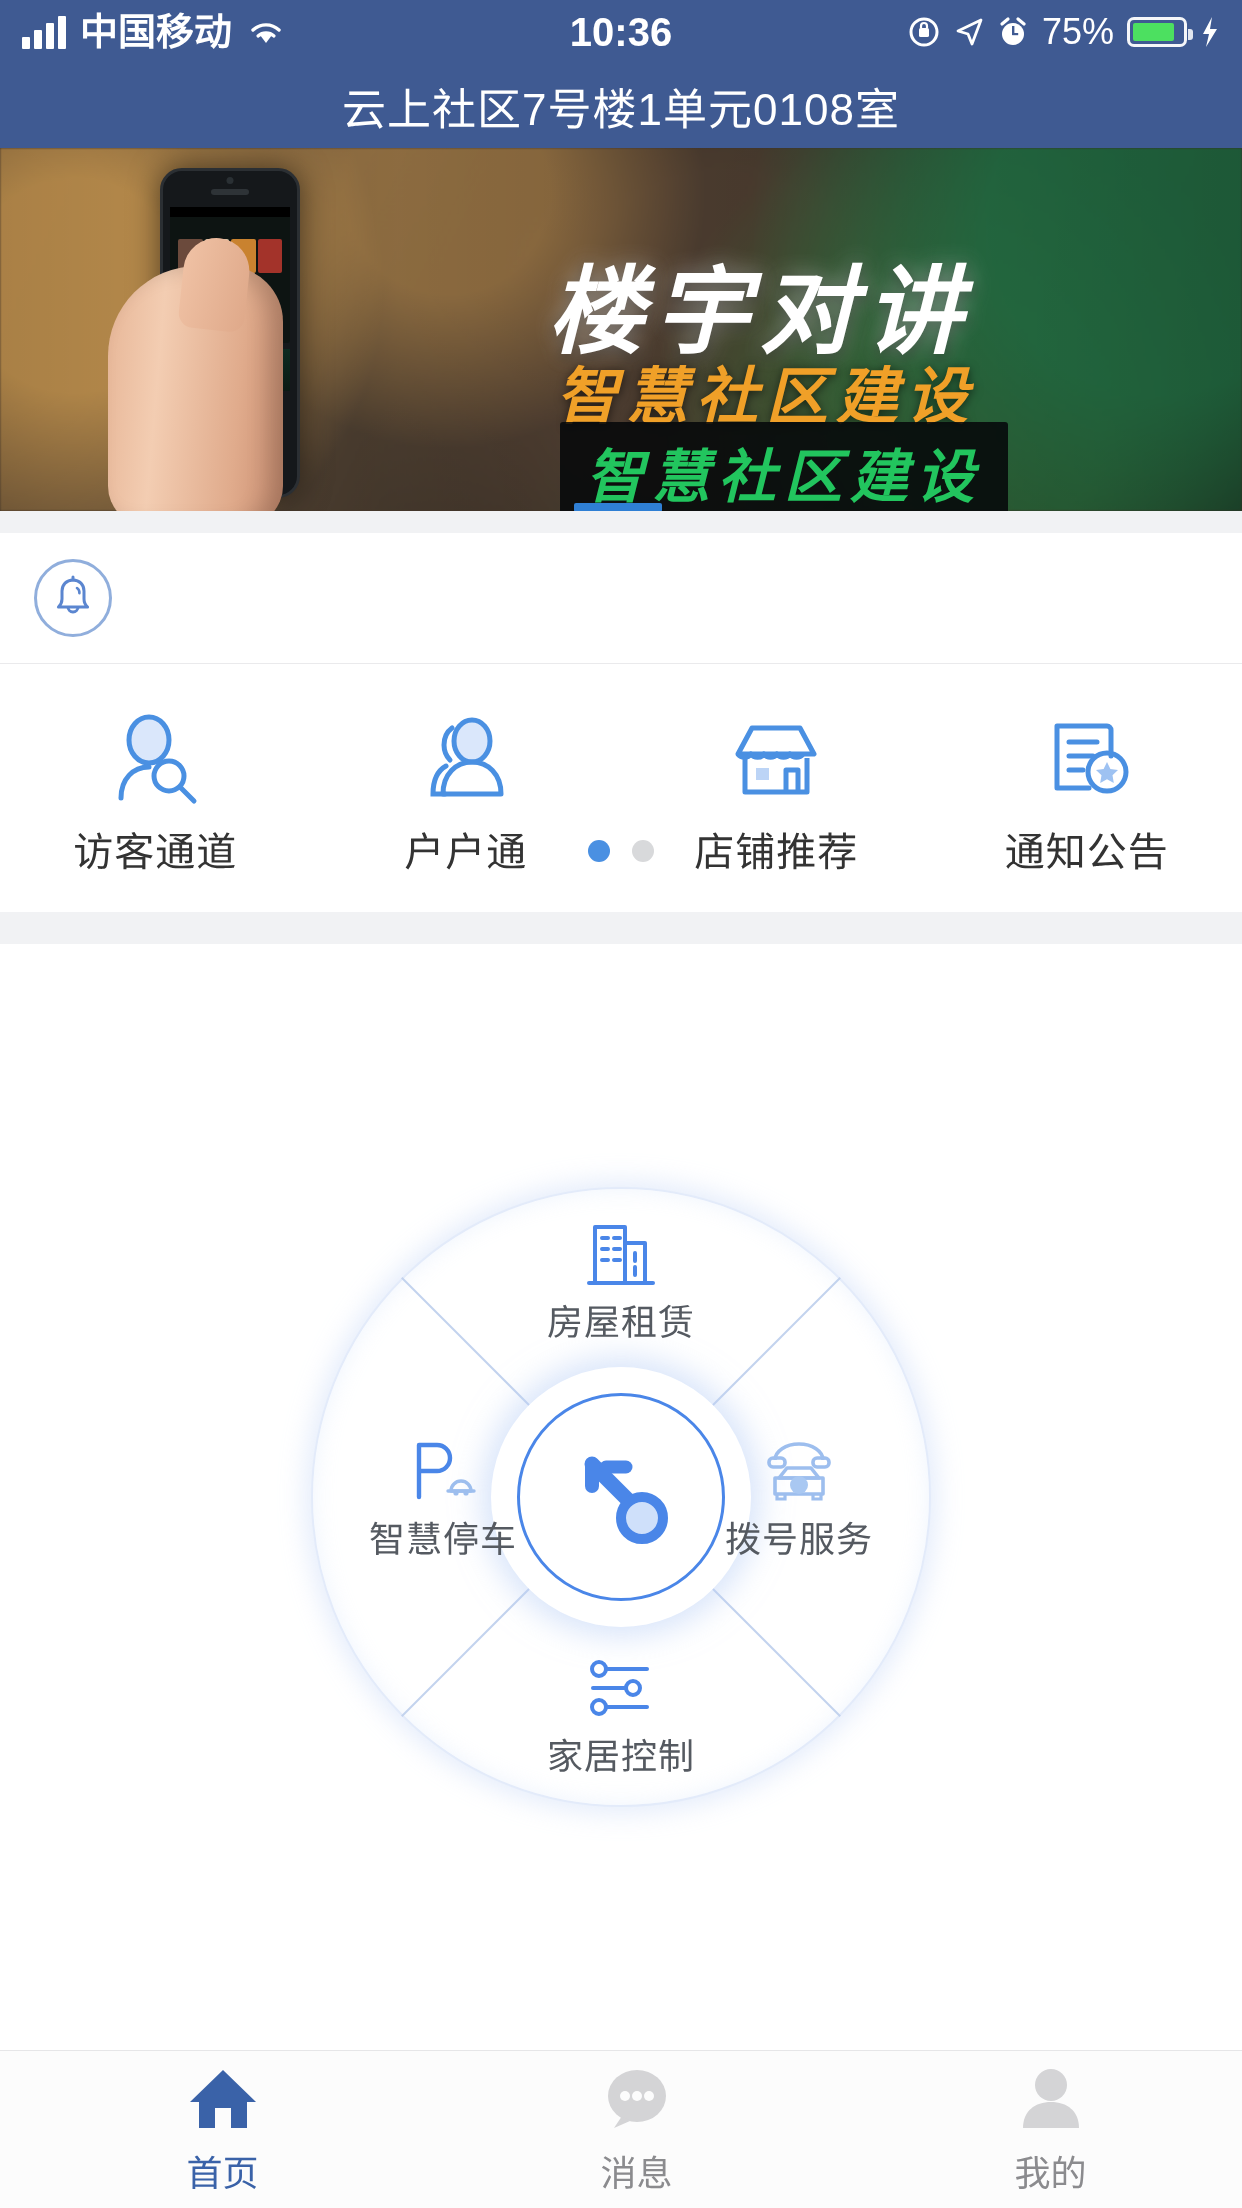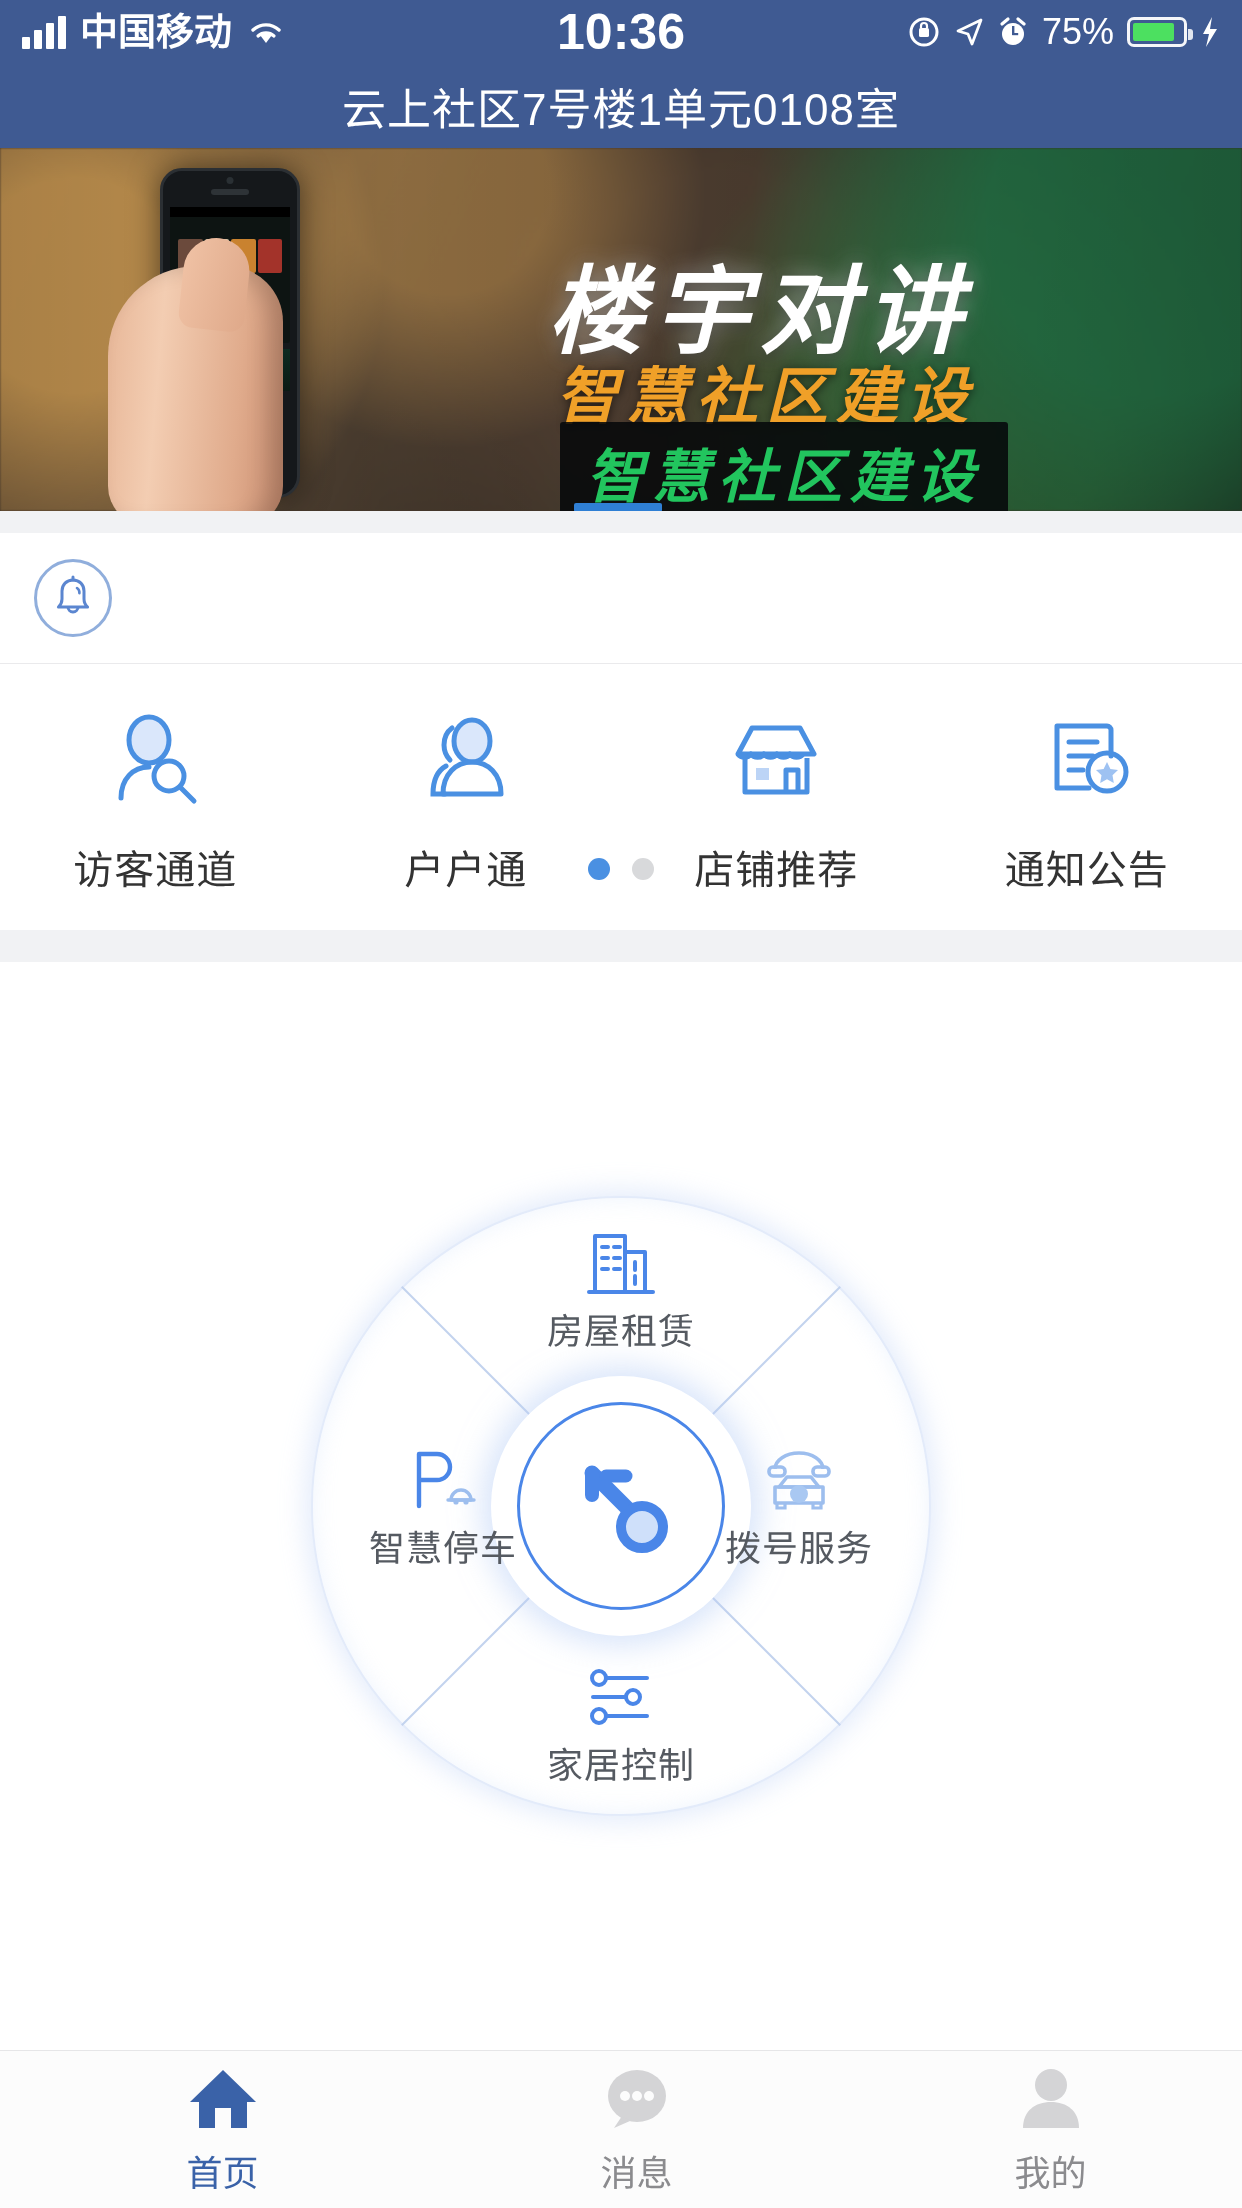--- a/index.html
+++ b/index.html
@@ -23,21 +23,21 @@
     background: #3F5A92;
     display: flex; align-items: center;
     padding: 0 22px;
     color: #ffffff;
     flex: 0 0 auto;
   }
   .sb-left { display: flex; align-items: center; gap: 14px; flex: 1 1 0; }
   .sb-center { flex: 0 0 auto; display:flex; justify-content:center; }
   .sb-right { display: flex; align-items: center; gap: 13px; flex: 1 1 0; justify-content: flex-end; }
   .sb-carrier { font-size: 38px; font-weight: 600; letter-spacing: 0px; line-height:1; }
-  .sb-time { font-size: 50px; font-weight: 600; line-height:1; }
+  .sb-time { font-size: 40px; font-weight: 600; line-height:1; }
   .sb-pct { font-size: 36px; font-weight: 500; line-height:1; }
   .bars { display: flex; align-items: flex-end; gap: 4px; height: 34px; }
   .bars i { display:block; width: 8px; background: #fff; border-radius: 1px; }
   .bars i:nth-child(1){height:12px}
   .bars i:nth-child(2){height:19px}
   .bars i:nth-child(3){height:26px}
   .bars i:nth-child(4){height:33px}
   .battery {
     width: 60px; height: 30px; border: 3px solid rgba(255,255,255,.95);
     border-radius: 7px; position: relative; padding: 3px;
@@ -159,21 +159,21 @@
   }
 
   
   .quick {
     background:#fff; flex: 0 0 auto;
     padding: 46px 0 34px 0;
     position: relative;
   }
   .quick-row { display:flex; }
   .quick-cell {
-    flex:1 1 0; display:flex; flex-direction:column; align-items:center; gap: 32px;
+    flex:1 1 0; display:flex; flex-direction:column; align-items:center; gap: 14px;
   }
   .quick-cell .q-icon { height: 96px; display:flex; align-items:center; justify-content:center; }
   .quick-cell .q-label { font-size: 40px; color:#333333; letter-spacing:1px; }
   .dots {
     position:absolute; left:50%; transform:translateX(-50%);
     bottom: 50px; display:flex; gap: 22px;
   }
   .dots i { display:block; width:22px; height:22px; border-radius:50%; background:#D8D9DB; }
   .dots i.on { background:#4A90E2; }
 

